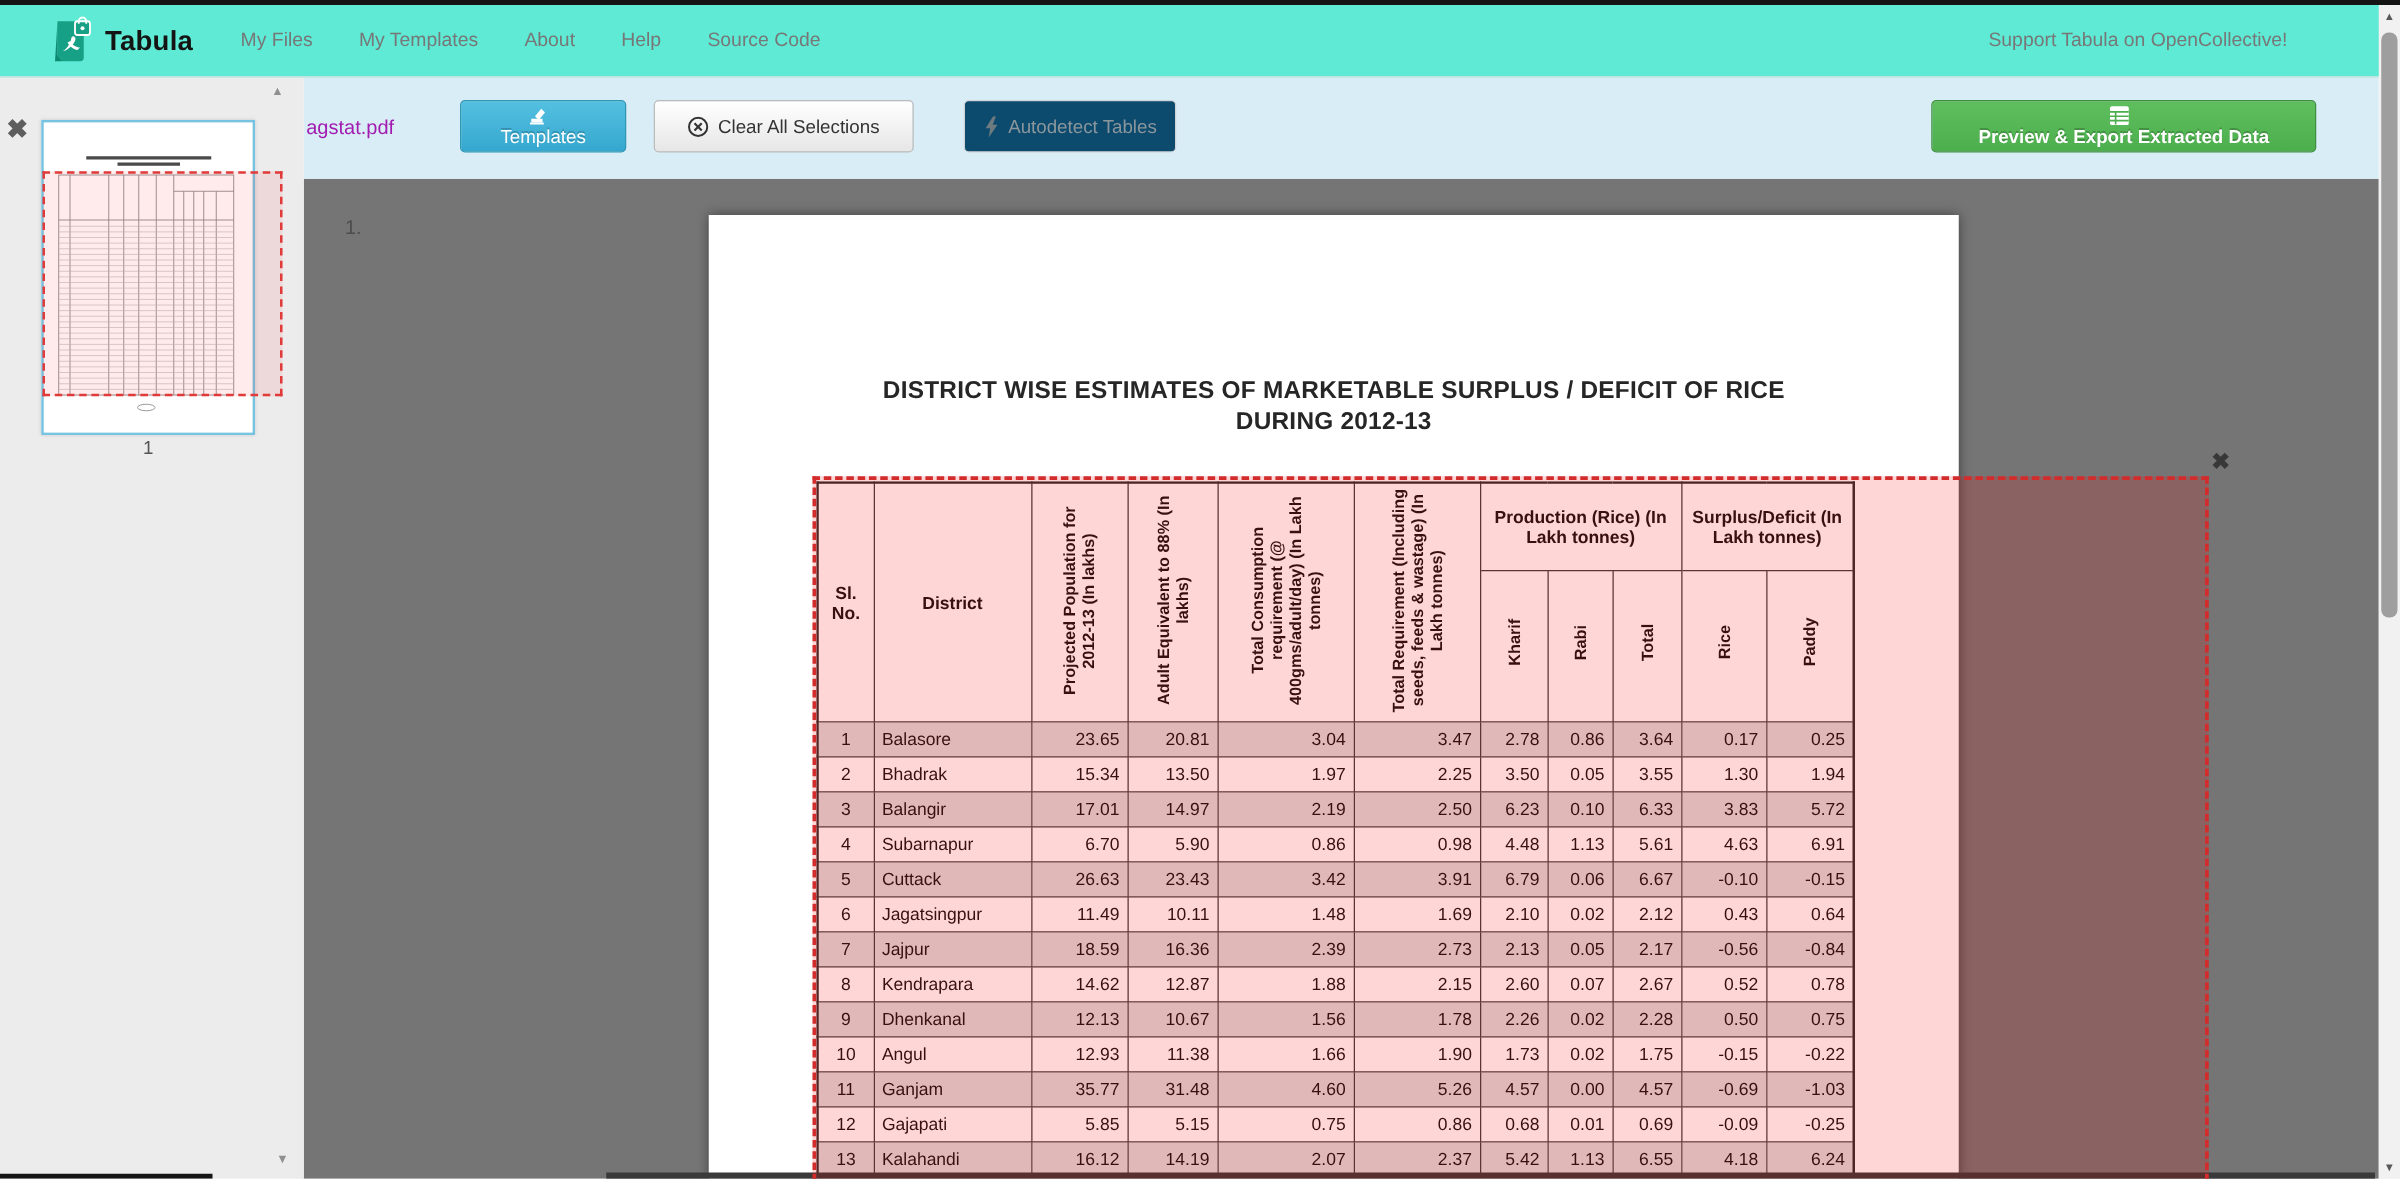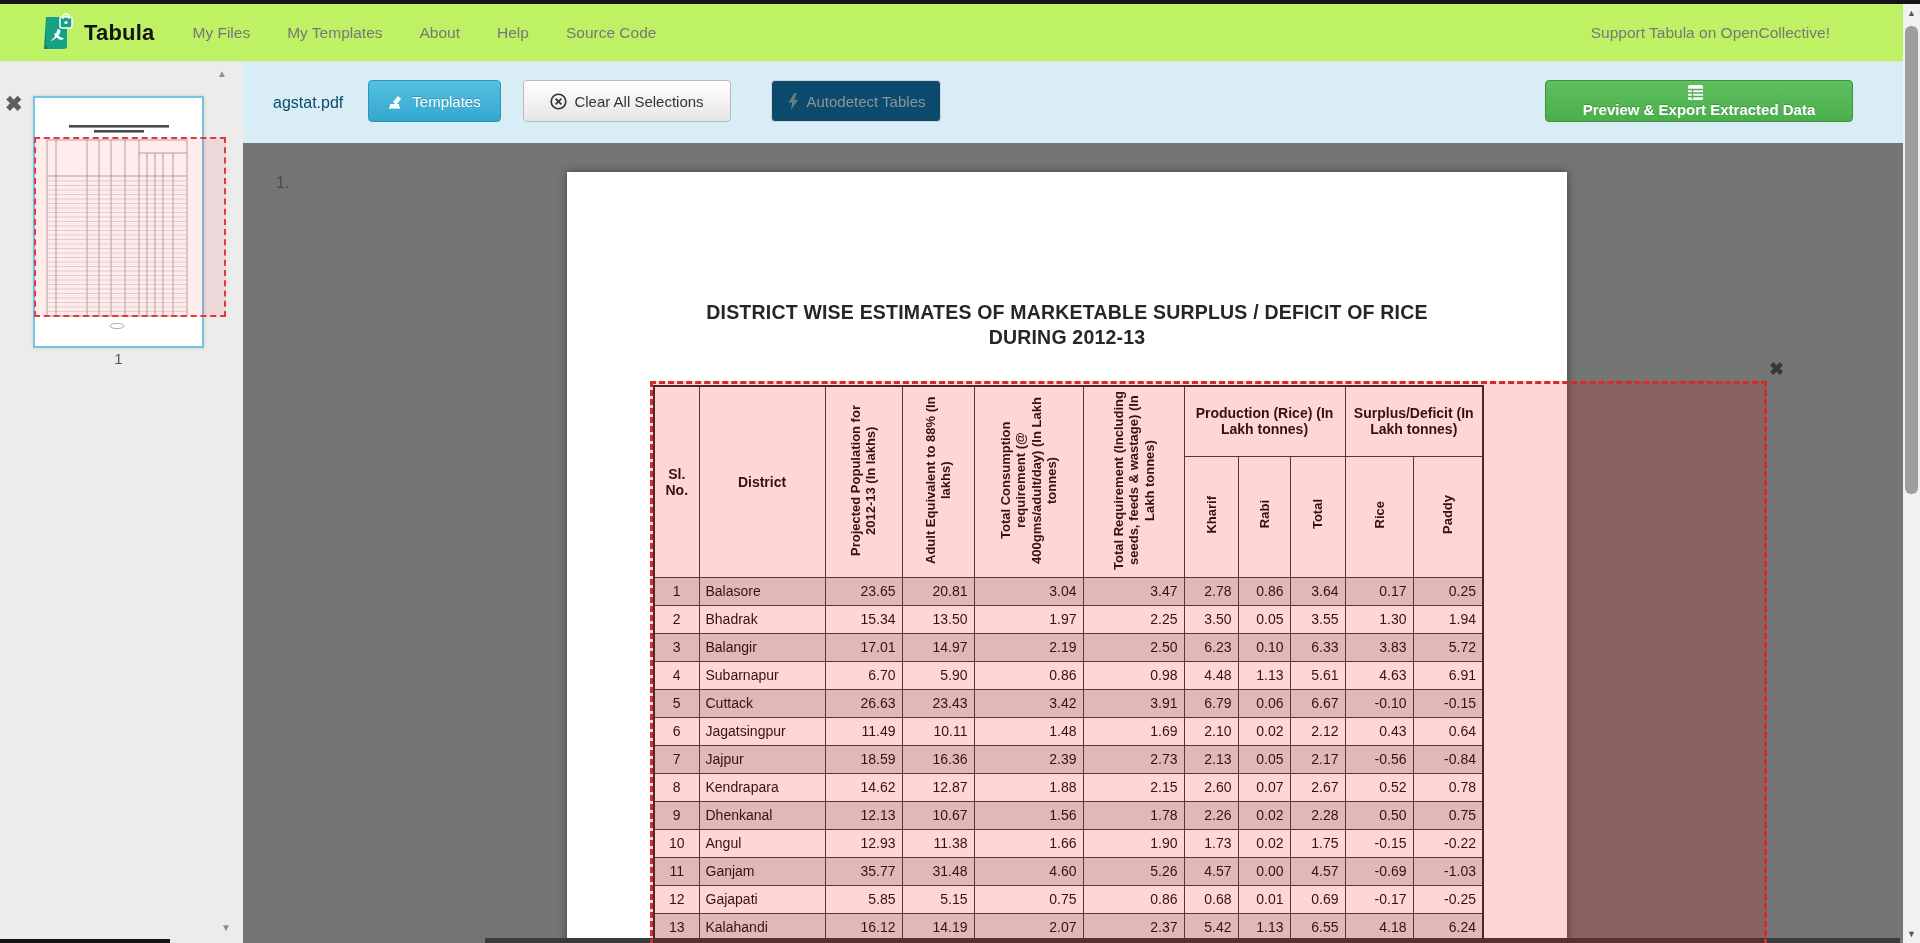--- a/index.html
+++ b/index.html
@@ -4,21 +4,21 @@
 <style>
   * { margin:0; padding:0; box-sizing:border-box; }
   html,body { width:1920px; height:943px; overflow:hidden; background:#fff;
               font-family:"Liberation Sans", sans-serif; }
   .app { position:relative; width:1920px; height:943px; overflow:hidden; }
 
   
   .top-strip { position:absolute; left:0; top:0; width:1920px; height:4px; background:#141414; z-index:20; }
 
   
-  .navbar { position:absolute; left:0; top:4px; width:1920px; height:58px; background:#bef264;
+  .navbar { position:absolute; left:0; top:4px; width:1920px; height:58px; background:#5eead4;
             border-bottom:1px solid #e2e2e2; display:flex; align-items:center; z-index:10; }
   .brand { display:flex; align-items:center; margin-left:40px; cursor:pointer; }
   .brand-logo { width:34px; height:40px; margin-right:10px; position:relative; }
   .brand-name { font-size:22px; font-weight:bold; color:#141414; letter-spacing:0.2px; }
   .nav-links { list-style:none; display:flex; gap:37px; margin-left:38px; }
   .nav-links li { font-size:15.5px; color:#777; cursor:pointer; }
   .support { margin-left:auto; margin-right:90px; font-size:15.5px; color:#777; cursor:pointer; }
 
   
   .sidebar { position:absolute; left:0; top:62px; width:243px; height:881px; background:#ececec; z-index:5; }
@@ -31,26 +31,26 @@
   .thumb-pagenum { position:absolute; left:33px; top:350px; width:171px; text-align:center;
                    font-size:15px; color:#555; z-index:6; }
   .sb-arrow { position:absolute; color:#8f8f8f; font-size:10px; z-index:8; }
   .sb-up { left:217px; top:68px; }
   .sb-down { left:221px; top:922px; }
   .strip-a { position:absolute; left:0; top:939px; width:170px; height:4px; background:#151515; z-index:9; }
 
   
   .toolbar { position:absolute; left:243px; top:62px; width:1660px; height:81px; background:#d9edf7;
              display:flex; align-items:center; z-index:4; }
-  .filename { margin-left:30px; font-size:16px; color:#0c4a6e; }
+  .filename { margin-left:2px; font-size:16px; color:#a21caf; }
   .btn { height:42px; border-radius:4px; display:flex; align-items:center; justify-content:center;
          font-size:15px; cursor:pointer; padding:0 14px; }
   .btn-templates { position:absolute; left:125px; top:18px; width:133px;
                    background:linear-gradient(#54c0e0,#35a7cf); border:1px solid #2f96b4;
-                   color:#fff; text-shadow:0 -1px 0 rgba(0,0,0,.2); }
+                   color:#fff; text-shadow:0 -1px 0 rgba(0,0,0,.2);flex-direction:column; }
   .btn-clear { position:absolute; left:280px; top:18px; width:208px;
                background:linear-gradient(#ffffff,#e6e6e6); border:1px solid #bbb; color:#333; }
   .btn-auto { position:absolute; left:528px; top:18px; width:170px;
               background:#0c4a6e; border:1px solid #cfd4d6; color:#8b969c; cursor:default; }
   .btn-export { position:absolute; left:1302px; top:18px; width:308px;
                 background:linear-gradient(#5fbf5f,#4cae4c); border:1px solid #3e8f3e;
                 color:#fff; font-weight:bold; text-shadow:0 -1px 0 rgba(0,0,0,.2);flex-direction:column; }
   .btn .ic { margin-right:7px; display:inline-flex; }
 
   
@@ -422,21 +422,21 @@
           <tr>
             <td class="c-sl">12</td>
             <td class="c-dist">Gajapati</td>
             <td class="c-num">5.85</td>
             <td class="c-num">5.15</td>
             <td class="c-num">0.75</td>
             <td class="c-num">0.86</td>
             <td class="c-num">0.68</td>
             <td class="c-num">0.01</td>
             <td class="c-num">0.69</td>
-            <td class="c-num">-0.17</td>
+            <td class="c-num">-0.09</td>
             <td class="c-num">-0.25</td>
           </tr>
           <tr>
             <td class="c-sl">13</td>
             <td class="c-dist">Kalahandi</td>
             <td class="c-num">16.12</td>
             <td class="c-num">14.19</td>
             <td class="c-num">2.07</td>
             <td class="c-num">2.37</td>
             <td class="c-num">5.42</td>

